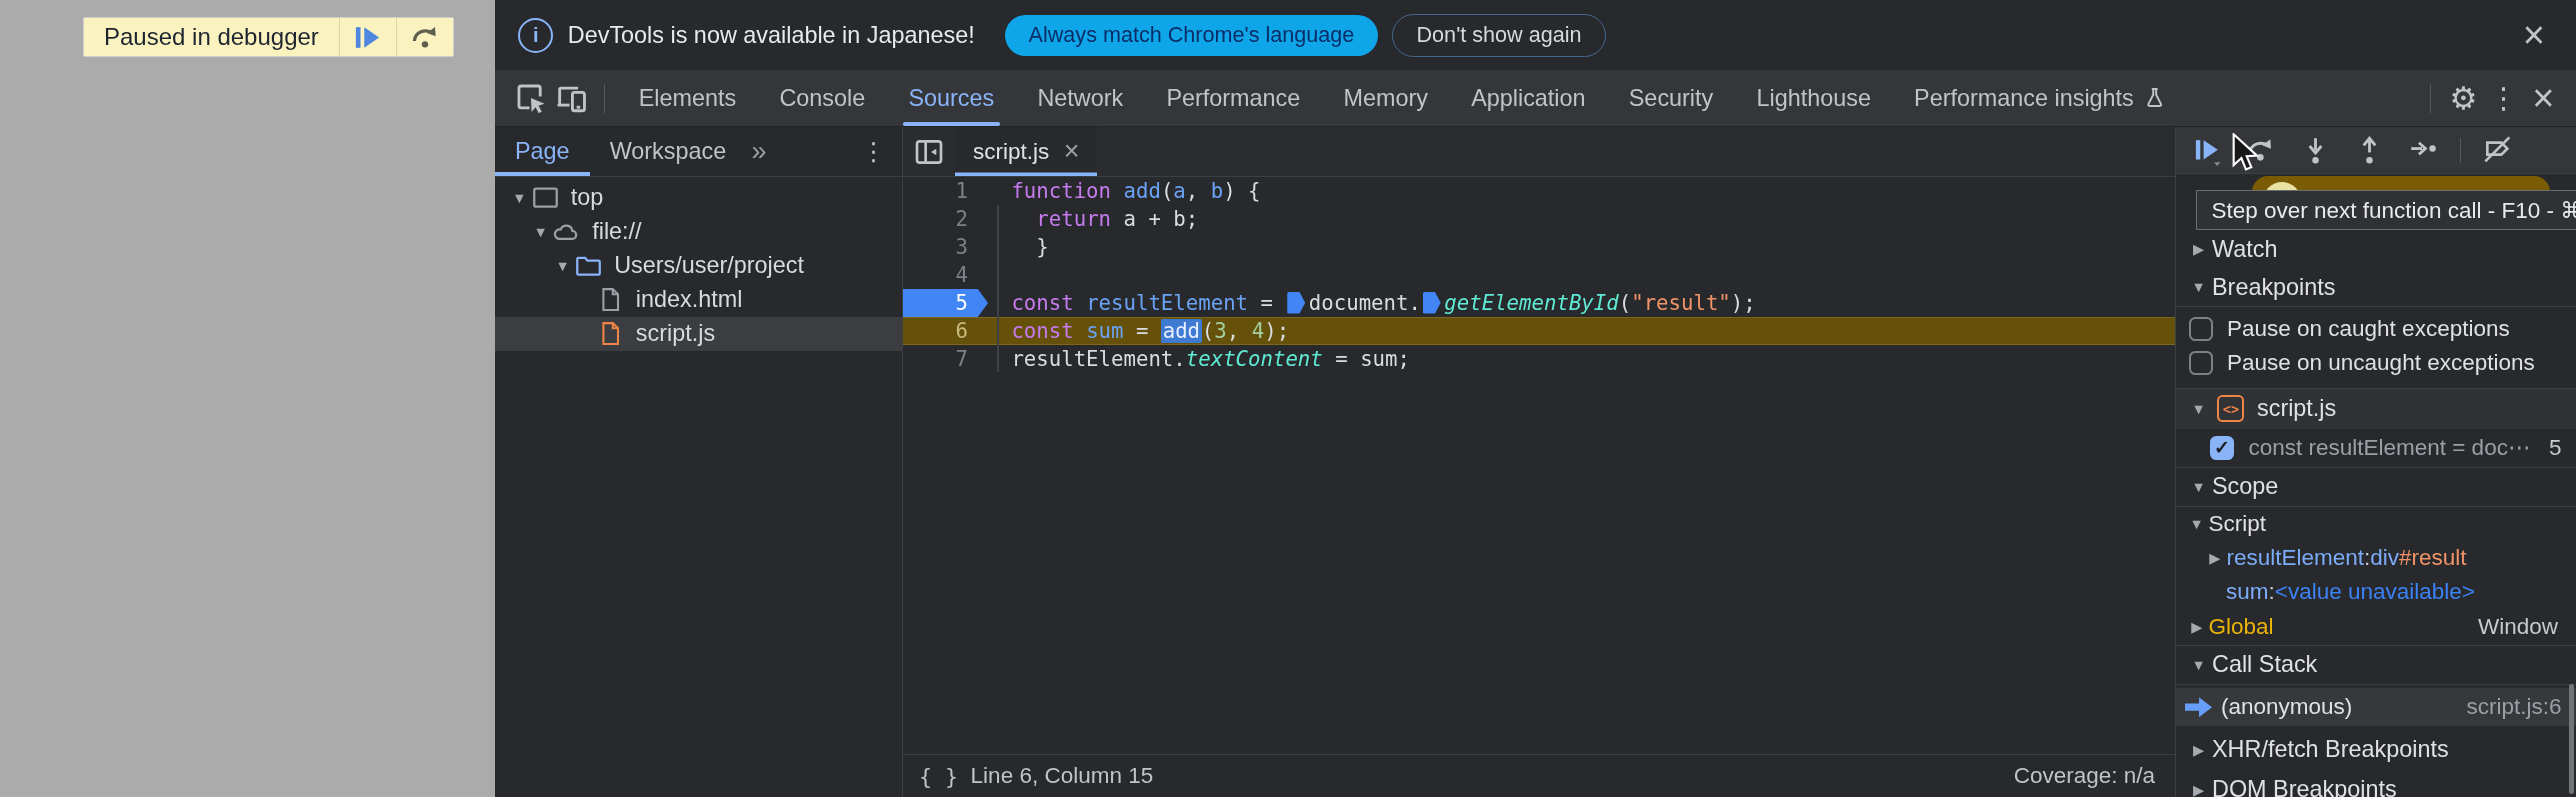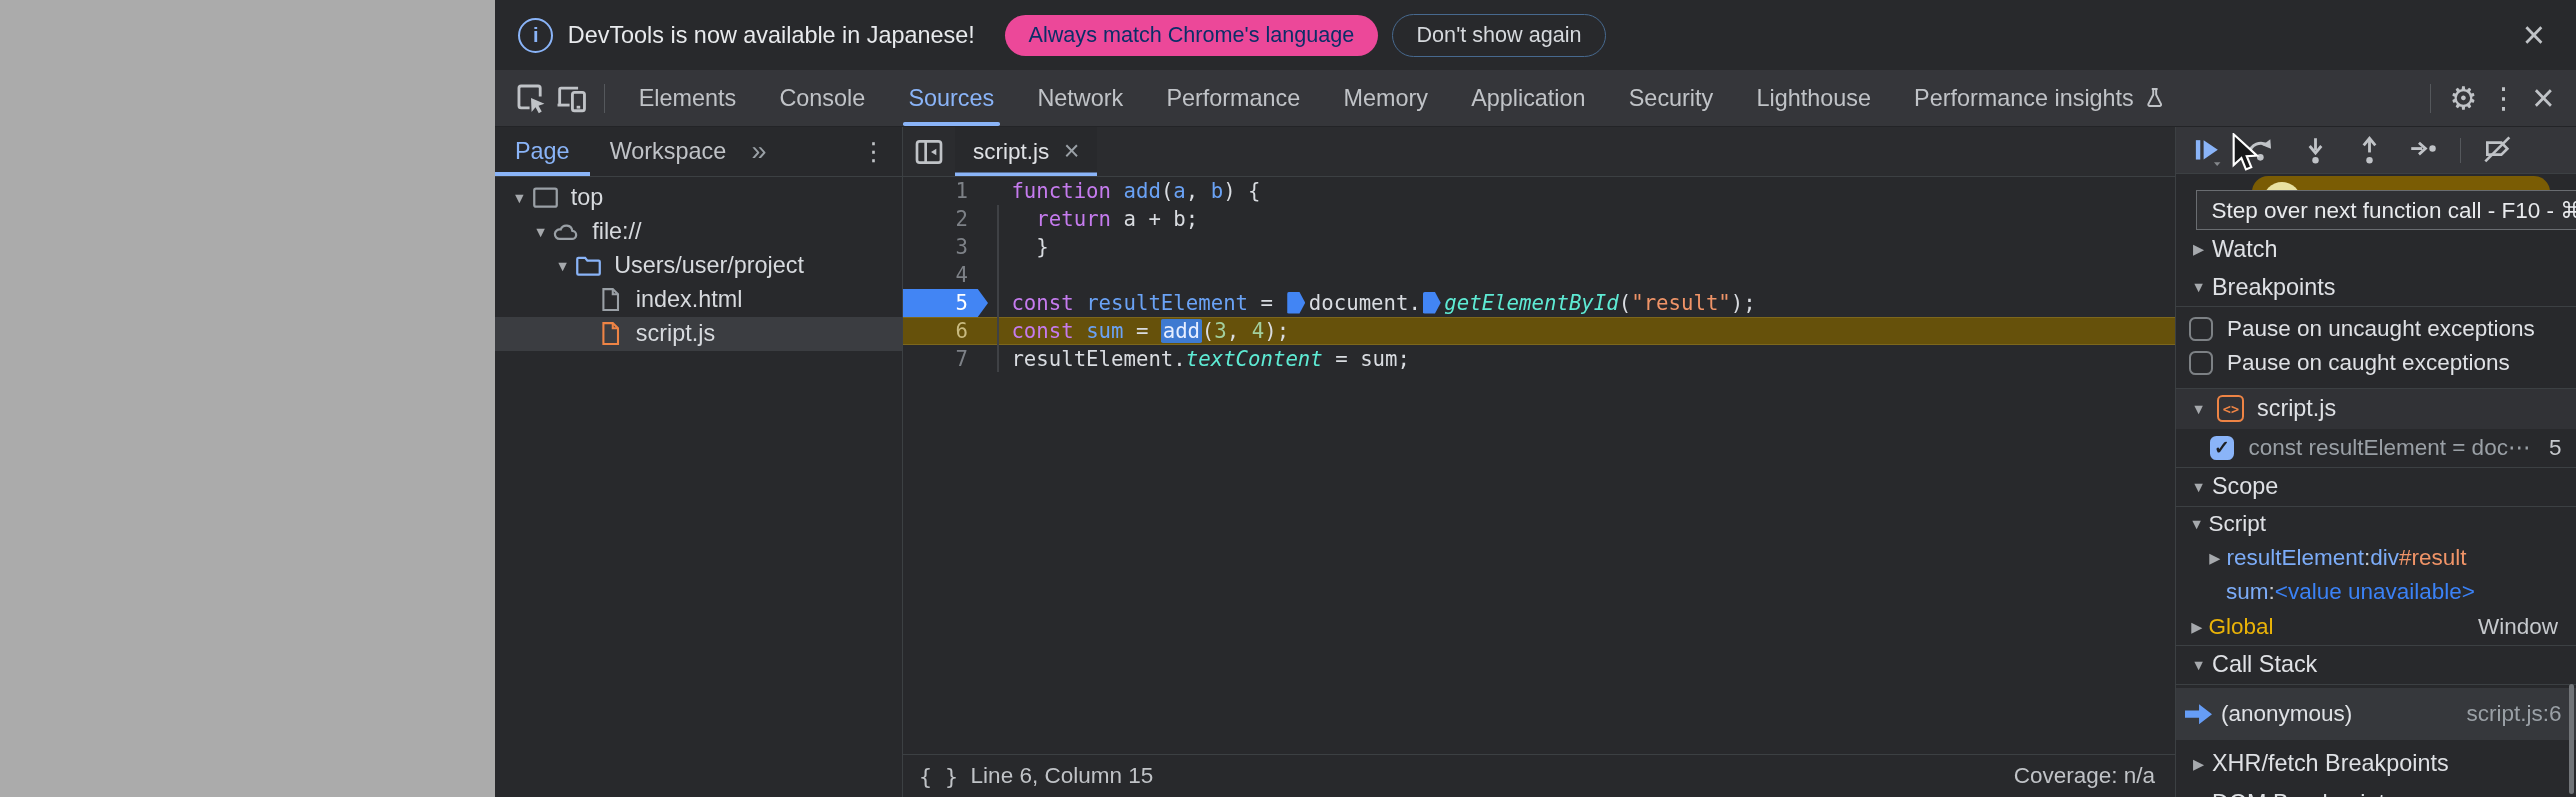--- a/index.html
+++ b/index.html
@@ -10,21 +10,21 @@
     background:#fbf3bf;border:0.9px solid #cfcfcf;border-radius:1.8px;box-sizing:border-box;}
   .pb-label{display:flex;align-items:center;padding:0 20px;font-size:24px;color:#1e2430;}
   .pb-btn{width:56px;display:flex;align-items:center;justify-content:center;border-left:1.8px solid #ddd5a8;cursor:pointer;}
   
   .devtools{position:absolute;left:495px;top:0;width:2081px;height:797px;background:#28292c;color:#dfe1e5;}
   
   .notif{position:relative;height:70px;display:flex;align-items:center;background:#28292c;padding-left:23.4px;}
   .info-icon{width:31px;height:31px;border:2.7px solid #8ab4f8;border-radius:50%;display:flex;align-items:center;justify-content:center;
     color:#8ab4f8;font-size:20px;font-weight:bold;flex:none;}
   .notif-text{font-size:23.4px;color:#e8eaed;margin:0 16px 0 14.4px;white-space:nowrap;}
-  .pill{height:41px;border-radius:21.6px;background:#ec4899;color:#0b2e68;font-size:21.6px;font-weight:500;
+  .pill{height:41px;border-radius:21.6px;background:#0ea5e9;color:#0b2e68;font-size:21.6px;font-weight:500;
     display:flex;align-items:center;padding:0 23.4px;margin-left:14.4px;white-space:nowrap;cursor:pointer;}
   .pill.outlined{background:transparent;border:1.8px solid #47698f;color:#d6d9dd;}
   .notif-close{position:absolute;right:31px;top:50%;transform:translateY(-50%);font-size:38px;color:#c0c3c7;line-height:1;cursor:pointer;}
   
   .tabbar{height:56px;background:#35363a;border-bottom:0.9px solid #232427;display:flex;align-items:center;padding:0 12.6px 0 16px;}
   .tb-icon{width:40px;height:40px;display:flex;align-items:center;justify-content:center;color:#c0c3c7;flex:none;cursor:pointer;}
   .tb-sep{width:0.9px;height:29px;background:#55585c;margin:0 12.6px;flex:none;}
   .tab{height:56px;display:flex;align-items:center;gap:9px;padding:0 21.6px;font-size:23.4px;color:#c0c3c7;position:relative;white-space:nowrap;cursor:pointer;}
   .tab.active{color:#8ab4f8;}
   .tab.active::after{content:"";position:absolute;left:16px;right:16px;bottom:0;height:3.6px;background:#8ab4f8;border-radius:1.8px;}
@@ -96,39 +96,55 @@
     margin:0 12.6px 0 5.4px;flex:none;}
   .bp-entry{height:38px;display:flex;align-items:center;font-size:22.5px;color:#9aa0a6;padding:0 14.4px 0 34px;gap:14.4px;cursor:pointer;}
   .bp-entry .ln{margin-left:auto;color:#c6c9cd;}
   .scope-item{height:34px;display:flex;align-items:center;font-size:22.5px;cursor:pointer;}
   .v-name{color:#7cacf8;}
   .v-plain{color:#c6c9cd;}
   .v-tag{color:#7cacf8;}
   .v-id{color:#f09468;}
   .v-una{color:#3b82f6;}
   .right-val{margin-left:auto;margin-right:18px;color:#c6c9cd;}
-  .cs-frame{height:52px;display:flex;align-items:center;background:#36383c;font-size:22.5px;color:#dfe1e5;padding:0 14.4px 0 9px;cursor:pointer;}
+  .cs-frame{height:38px;display:flex;align-items:center;background:#36383c;font-size:22.5px;color:#dfe1e5;padding:0 14.4px 0 9px;cursor:pointer;}
   .exec-arrow{width:27px;height:20px;background:#669df6;clip-path:polygon(0 32%,52% 32%,52% 0,100% 50%,52% 100%,52% 68%,0 68%);
     margin-right:9px;flex:none;}
   .cs-loc{margin-left:auto;color:#9aa0a6;}
   
   .toast{position:absolute;left:76px;top:49px;width:298px;height:50px;background:#7a5c04;border-radius:16px;z-index:1;}
   .toast-dot{position:absolute;left:10.8px;top:6.3px;width:38px;height:38px;border-radius:50%;background:#e9e2a2;}
   .tooltip{position:absolute;left:20px;top:63px;right:0;height:40px;background:#303134;border:0.9px solid #6a6d71;border-right:none;
     box-sizing:border-box;display:flex;align-items:center;padding-left:14.4px;font-size:22.5px;color:#e8eaed;white-space:nowrap;
     overflow:hidden;z-index:2;}
   .scroll-thumb{position:absolute;right:1.8px;top:557px;width:5.4px;height:110px;background:#717478;border-radius:2.7px;z-index:3;}
   .cursor{position:absolute;left:1734px;top:133px;z-index:5;pointer-events:none;}
   svg{display:block;}
 </style>
 </head>
 <body>
 
 <div class="screen">
 
+  <div class="paused-banner">
+    <span class="pb-label">Paused in debugger</span>
+    <span class="pb-btn">
+      <svg width="31" height="31" viewBox="0 0 24 24">
+        <rect x="3" y="4" width="3.6" height="16" fill="#4f87e0"></rect>
+        <path d="M9.5 4 L21 12 L9.5 20 Z" fill="#4f87e0"></path>
+      </svg>
+    </span>
+    <span class="pb-btn">
+      <svg width="32" height="32" viewBox="0 0 24 24" fill="none" stroke="#5e5f4e" stroke-width="2.4">
+        <path d="M4 15 C4.5 8.5 12 5 18.5 9.5"></path>
+        <path d="M19.5 4.5 L20 11.5 L13.5 9 Z" fill="#5e5f4e" stroke="none"></path>
+        <circle cx="12" cy="17.5" r="2.4" fill="#5e5f4e" stroke="none"></circle>
+      </svg>
+    </span>
+  </div>
 
   <div class="devtools">
 
     <div class="notif">
       <span class="info-icon">i</span>
       <span class="notif-text">DevTools is now available in Japanese!</span>
       <span class="pill">Always match Chrome's language</span>
       <span class="pill outlined">Don't show again</span>
       <span class="notif-close">×</span>
     </div>
@@ -320,25 +336,25 @@
             <span class="chev">▶</span>
             <span>Watch</span>
           </div>
           <div class="sec-row hdr b-bottom">
             <span class="chev">▼</span>
             <span>Breakpoints</span>
           </div>
           <div style="padding:5.4px 0 7.2px;" class="b-bottom">
             <div class="chk-row">
               <span class="checkbox"></span>
-              <span>Pause on uncaught exceptions</span>
+              <span>Pause on caught exceptions</span>
             </div>
             <div class="chk-row">
               <span class="checkbox"></span>
-              <span>Pause on caught exceptions</span>
+              <span>Pause on uncaught exceptions</span>
             </div>
           </div>
           <div class="grp-hdr">
             <span class="chev" style="width:27px;margin-left:9px;">▼</span>
             <span class="snippet-icon">&lt;&gt;</span>
             <span>script.js</span>
           </div>
           <div class="bp-entry b-bottom">
             <span class="checkbox checked">✓</span>
             <span>const resultElement = doc⋯</span>

